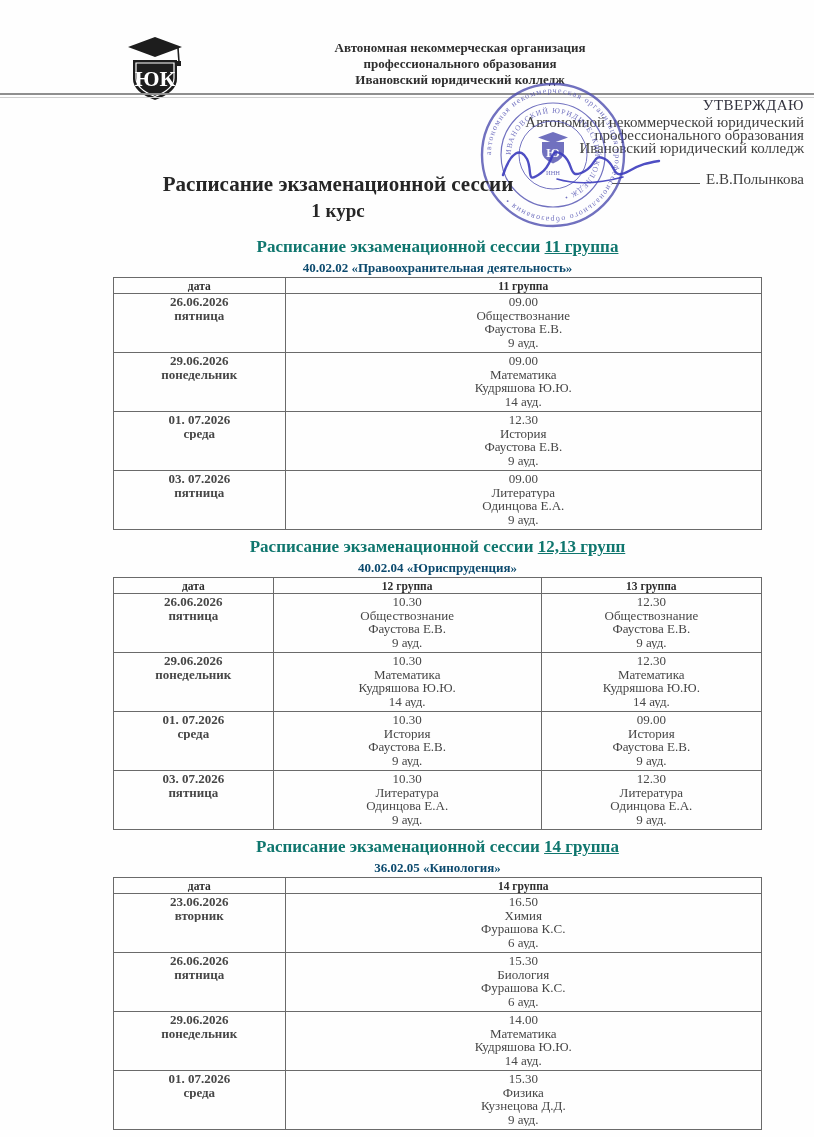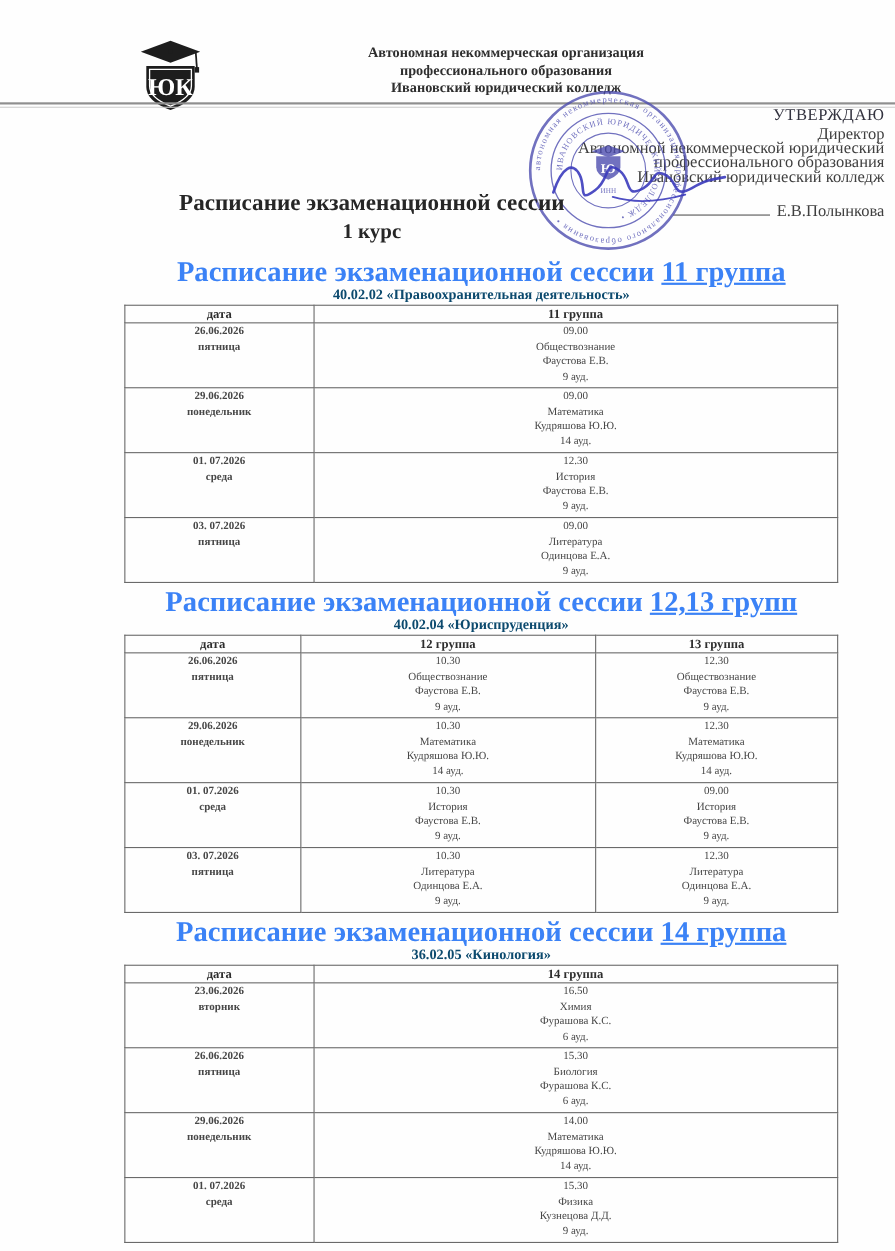--- a/index.html
+++ b/index.html
@@ -33,39 +33,39 @@
   .signature{position:absolute;left:497px;top:133px;width:170px;height:62px;opacity:.9;pointer-events:none;}
   
   .doc-body{position:absolute;left:0;top:172px;width:676px;}
   .main-title{
     margin:0;text-align:center;font-size:21px;line-height:25px;
     font-weight:bold;color:#262626;
   }
   .course-title{margin:2px 0 12px 0;text-align:center;font-size:19px;line-height:24px;font-weight:bold;color:#262626;}
   .tbl-zone{width:649px;margin-left:113px;}
   .section-heading{
-    margin:5px 0 0 0;text-align:center;font-size:26px;line-height:24px;
-    font-weight:bold;color:#3b82f6;
+    margin:5px 0 0 0;text-align:center;font-size:17px;line-height:24px;
+    font-weight:bold;color:#0f766e;
   }
   .section-heading .grp{text-decoration:underline;}
   .program{
     margin:1px 0 2px 0;text-align:center;font-size:13px;line-height:15px;
     font-weight:bold;color:#0c4a6e;
   }
   table.sched{
     width:649px;border-collapse:collapse;table-layout:fixed;
     border:1.5px solid #5c5c5c;
   }
   table.sched th{
     border:1px solid #6a6a6a;font-size:11.5px;font-weight:bold;color:#2e2e2e;
     height:15px;padding:0;line-height:14px;
   }
   table.sched td{
     border:1px solid #6a6a6a;vertical-align:top;padding:1px 2px;
-    height:56px;text-align:center;font-size:10px;line-height:13.5px;color:#474747;
+    height:56px;text-align:center;font-size:13px;line-height:13.5px;color:#474747;
   }
   td.date-cell{font-weight:bold;color:#2e2e2e;padding-top:3px;}
   .cell-line{white-space:nowrap;overflow:hidden;}
 </style>
 </head>
 <body>
 
 <div class="page">
 
   <div class="logo">
@@ -83,21 +83,20 @@
   <div class="org-block">
     <div>Автономная некоммерческая организация</div>
     <div>профессионального образования</div>
     <div>Ивановский юридический колледж</div>
   </div>
 
   <div class="header-rule"></div>
 
   <div class="approval">
     <div class="approve">УТВЕРЖДАЮ</div>
-    <div>Директор</div>
     <div>Автономной некоммерческой юридический</div>
     <div>профессионального образования</div>
     <div>Ивановский юридический колледж</div>
     <div class="sig-line"><span class="sig-rule"></span><span class="signer">Е.В.Полынкова</span></div>
   </div>
 
   <div class="stamp">
     <svg viewBox="0 0 150 150" width="150" height="150">
       <defs>
         <path id="ringO" d="M 13,75 A 62,62 0 1 1 137,75 A 62,62 0 1 1 13,75"></path>

